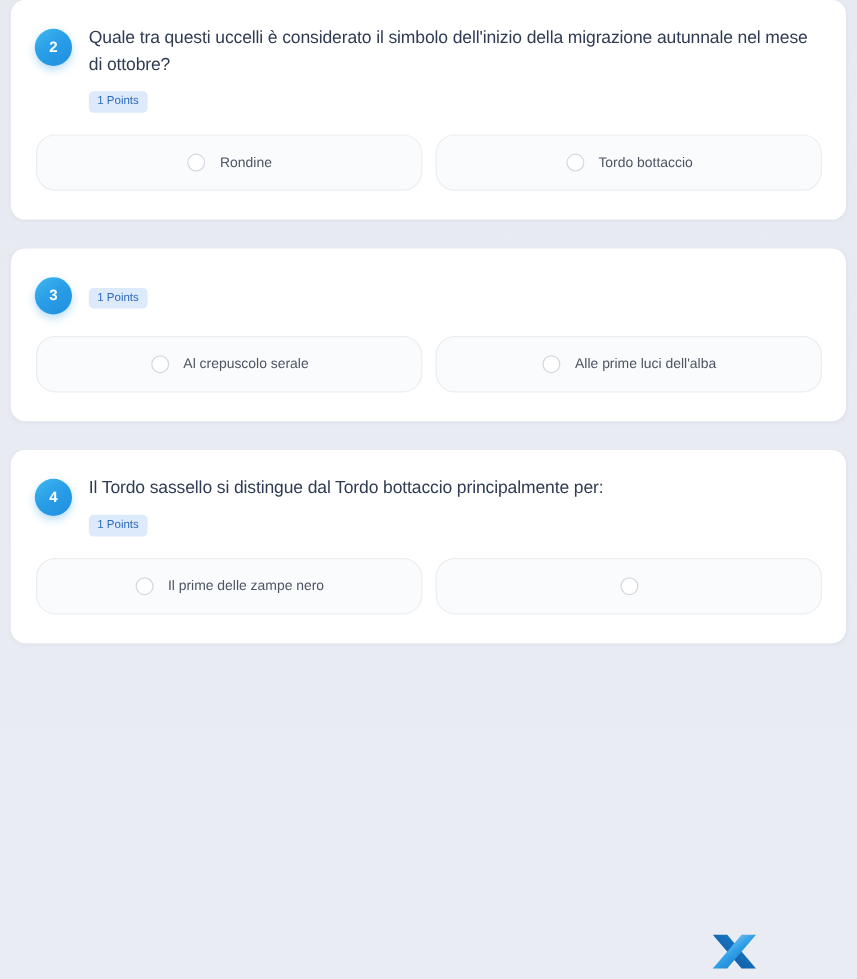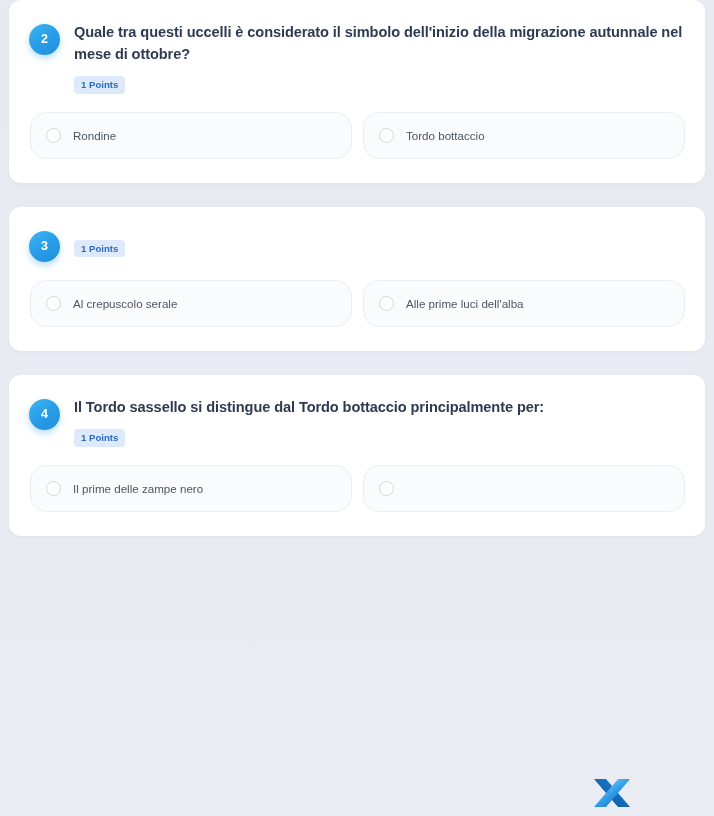--- a/index.html
+++ b/index.html
@@ -58,32 +58,32 @@
   }
 
   .q-body {
     flex: 1 1 auto;
     min-width: 0;
   }
 
   .q-text {
     color: #2e3b52;
     font-size: 14.6px;
-    font-weight: bold;
+    font-weight: normal;
     line-height: 1.48;
     letter-spacing: -0.1px;
   }
 
   .q-points {
     display: inline-block;
     margin-top: 11px;
     background: #ddeafb;
     color: #2f6bbd;
     font-size: 9.6px;
-    font-weight: bold;
+    font-weight: normal;
     border-radius: 4px;
     padding: 4px 7px 4px 7px;
     line-height: 1;
   }
 
   .options {
     display: flex;
     flex-wrap: wrap;
     gap: 11px;
     margin-top: 18px;
@@ -94,20 +94,21 @@
     flex: 0 0 calc(50% - 5.5px);
     min-height: 47px;
     background: #fafbfc;
     border: 1px solid #ebedf1;
     border-radius: 16px;
     display: flex;
     align-items: center;
     gap: 12px;
     padding: 8px 14px 8px 15px;
     cursor: pointer;
+    justify-content: center;
   }
 
   .radio {
     flex: 0 0 auto;
     width: 15px;
     height: 15px;
     border-radius: 50%;
     border: 1px solid #d4d8de;
     background: #ffffff;
   }

